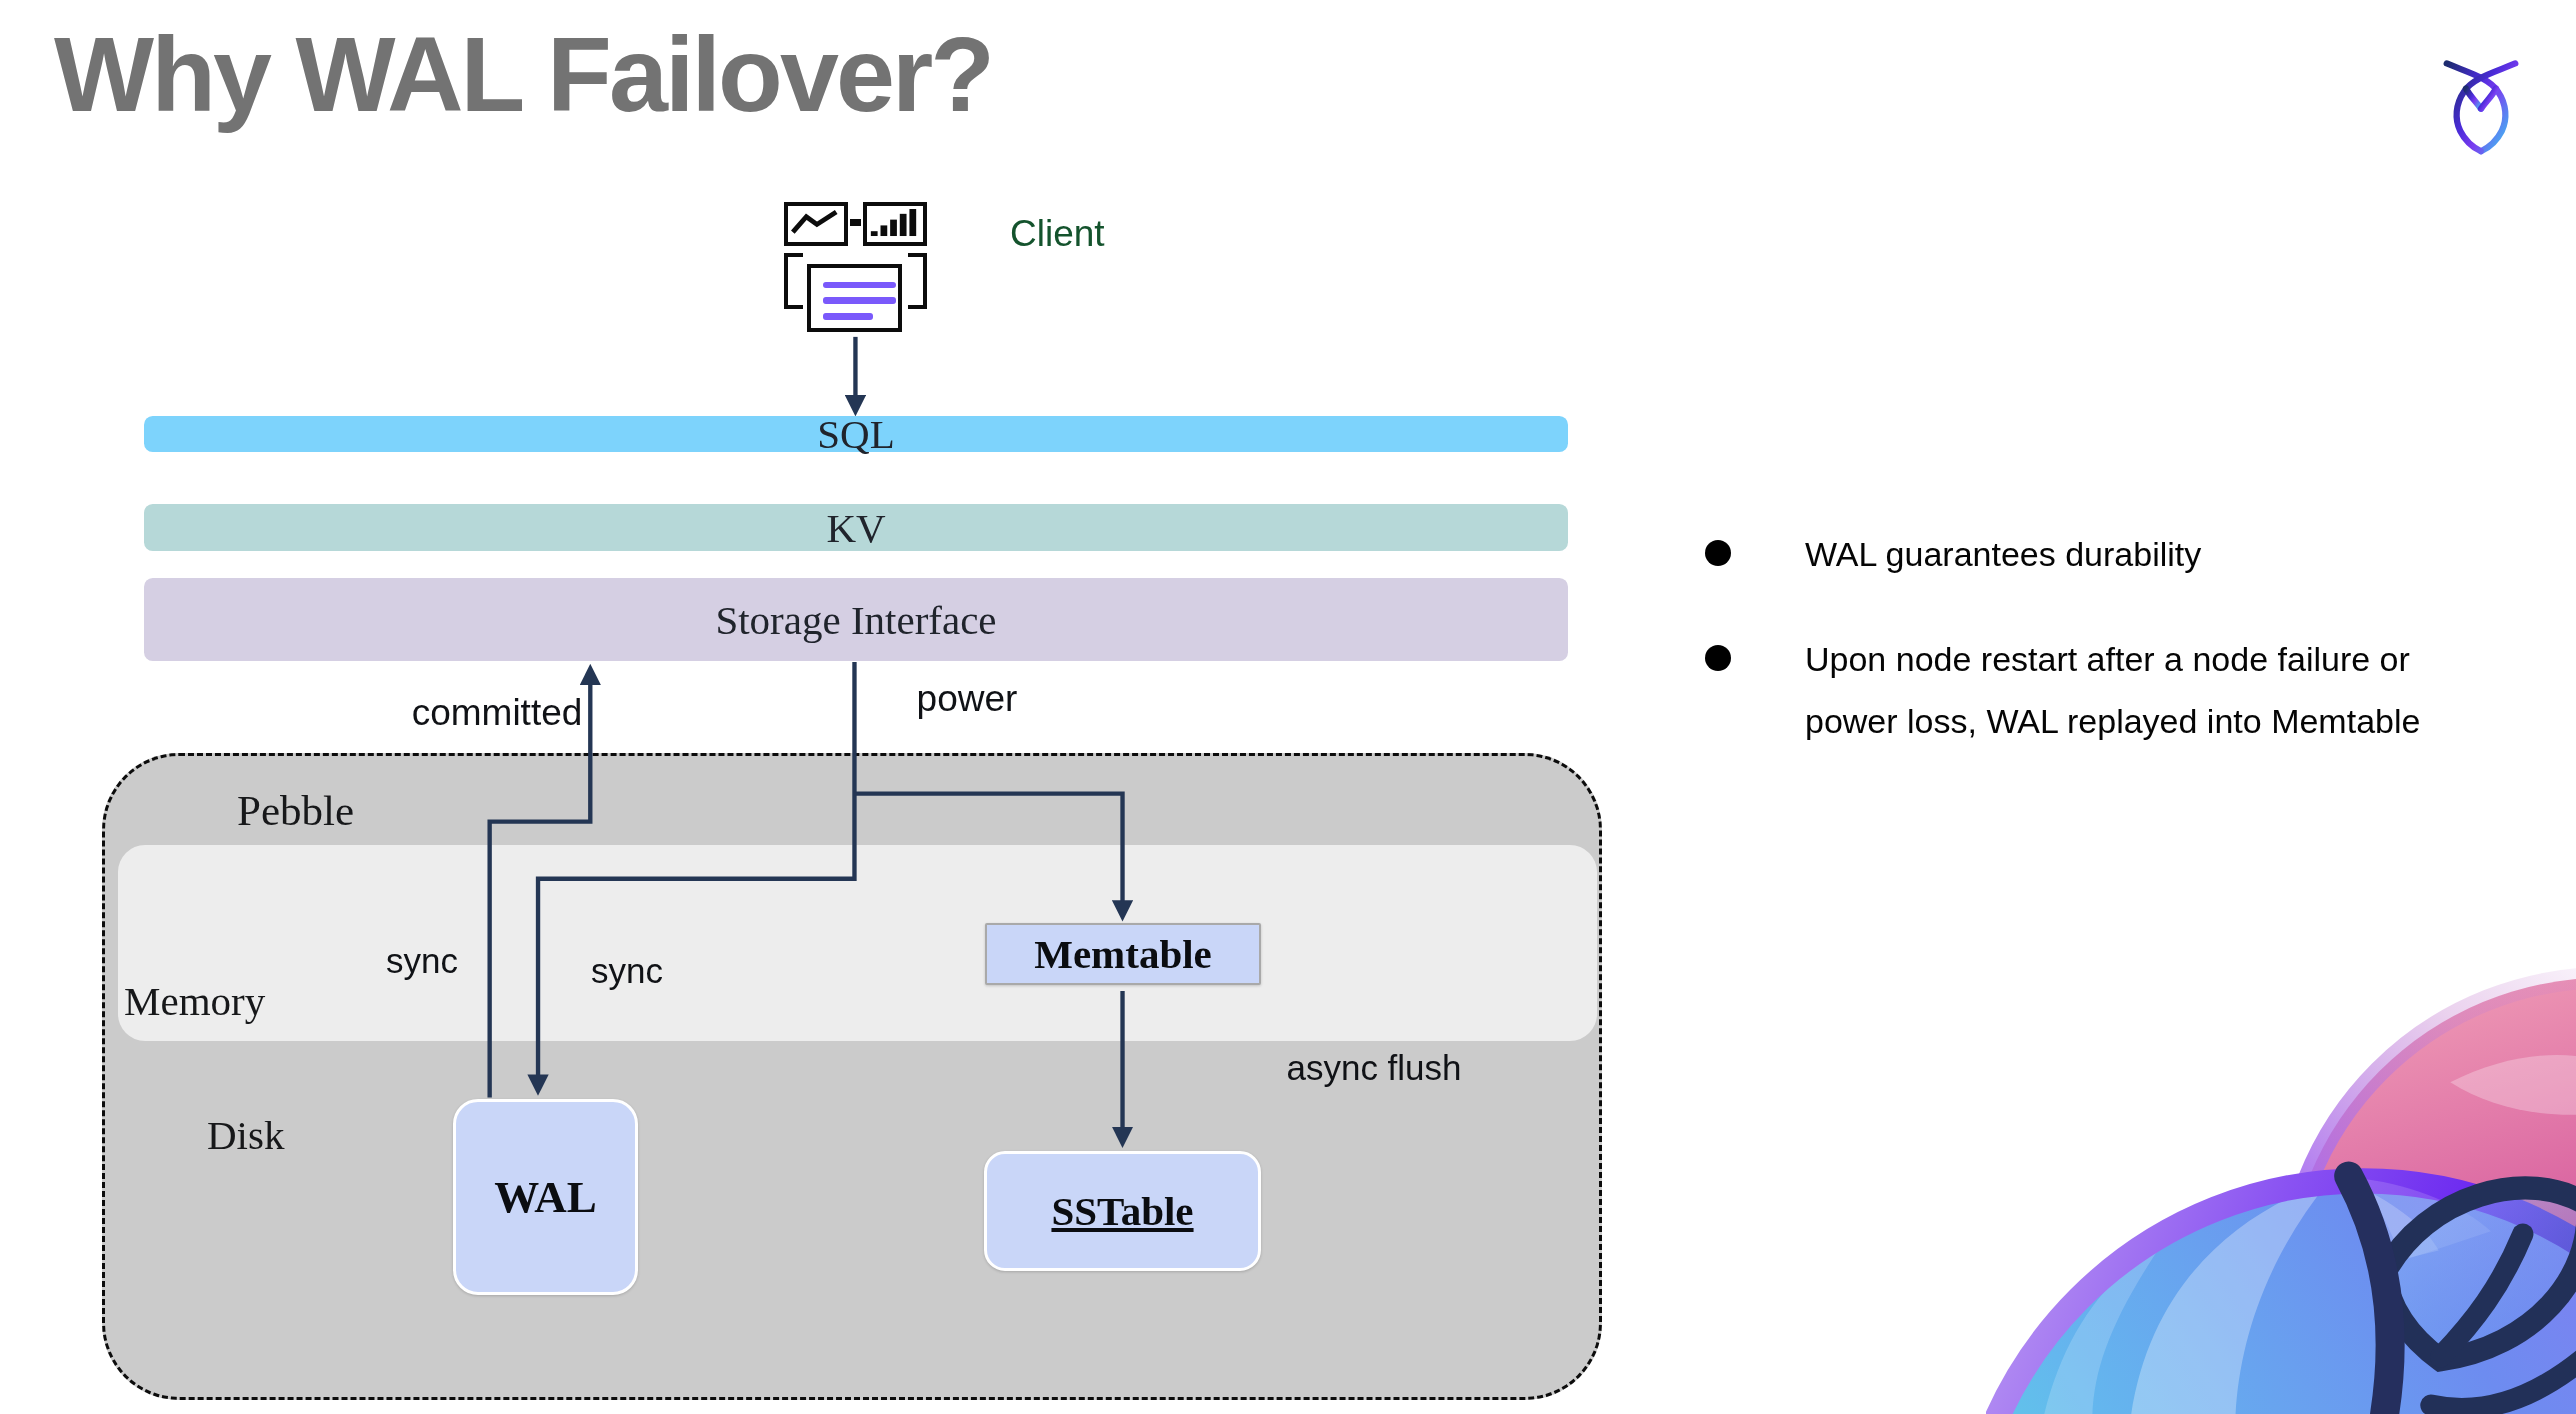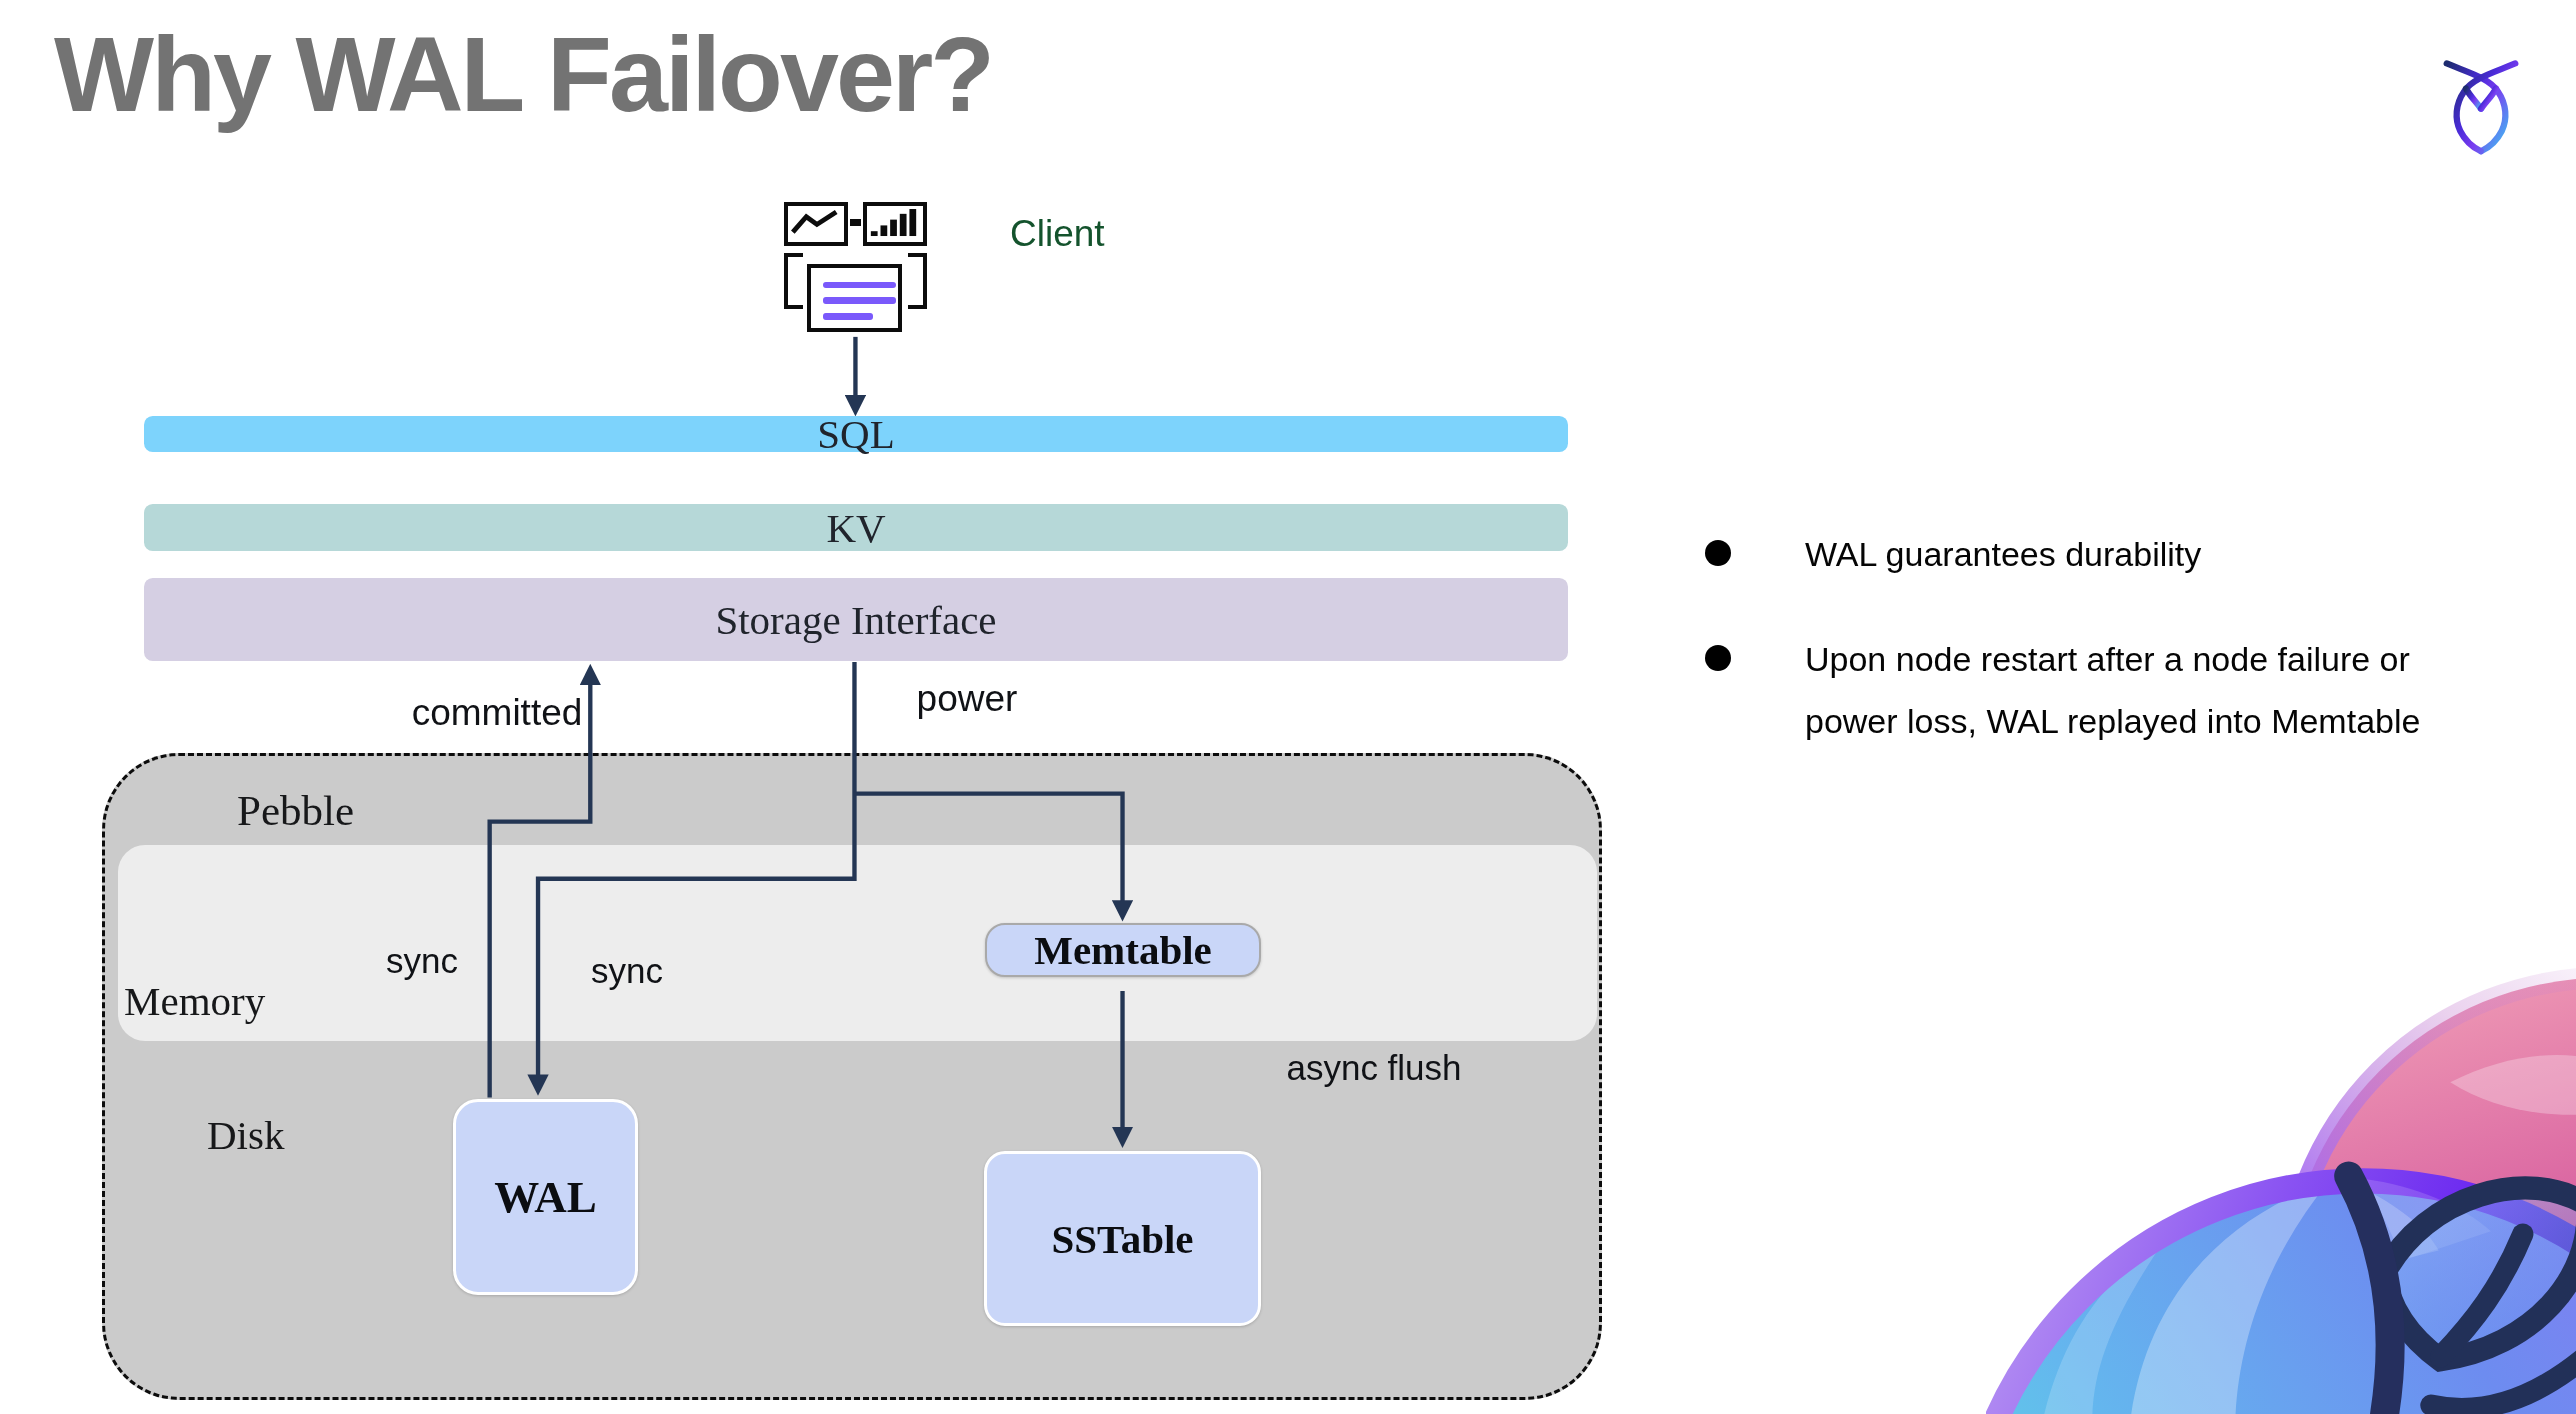--- a/index.html
+++ b/index.html
@@ -41,24 +41,24 @@
   .region-label{position:absolute;font-family:"Liberation Serif",serif;color:#17181a;}
   .lbl-pebble{left:237px;top:786px;font-size:43px;}
   .lbl-memory{left:124px;top:977px;font-size:41px;}
   .lbl-disk{left:207px;top:1111px;font-size:41px;}
 
   
   .node{position:absolute;background:#c9d6f8;box-sizing:border-box;display:flex;align-items:center;
         justify-content:center;font-family:"Liberation Serif",serif;font-weight:bold;color:#0b0d11;}
   .node-wal{left:453px;top:1099px;width:185px;height:196px;border:3.9px solid #ffffff;
             border-radius:25px;font-size:45px;box-shadow:0 1px 2.9px rgba(0,0,0,.18);}
-  .node-memtable{left:985px;top:923px;width:276px;height:54px;border:2.4px solid #a9a9a9;
-            border-radius:20px;font-size:41px;box-shadow:0 1px 2.9px rgba(0,0,0,.18);}
-  .node-sstable{left:984px;top:1151px;width:277px;height:175px;border:3.9px solid #ffffff;
-            border-radius:21px;font-size:41px;box-shadow:0 1px 2.9px rgba(0,0,0,.18);}
+  .node-memtable{left:985px;top:923px;width:276px;height:62px;border:2.4px solid #a9a9a9;
+            border-radius:2px;font-size:41px;box-shadow:0 1px 2.9px rgba(0,0,0,.18);}
+  .node-sstable{left:984px;top:1151px;width:277px;height:120px;border:3.9px solid #ffffff;
+            border-radius:21px;font-size:41px;box-shadow:0 1px 2.9px rgba(0,0,0,.18);text-decoration:underline;}
 
   
   .edge-label{position:absolute;font-size:35px;color:#101216;transform:translate(-50%,-50%);white-space:nowrap;}
   .lbl-committed{left:497px;top:713px;font-size:37px;}
   .lbl-commit{left:967px;top:699px;font-size:37px;}
   .lbl-sync1{left:422px;top:961px;}
   .lbl-sync2{left:627px;top:971px;}
   .lbl-async{left:1374px;top:1068px;}
 
   

